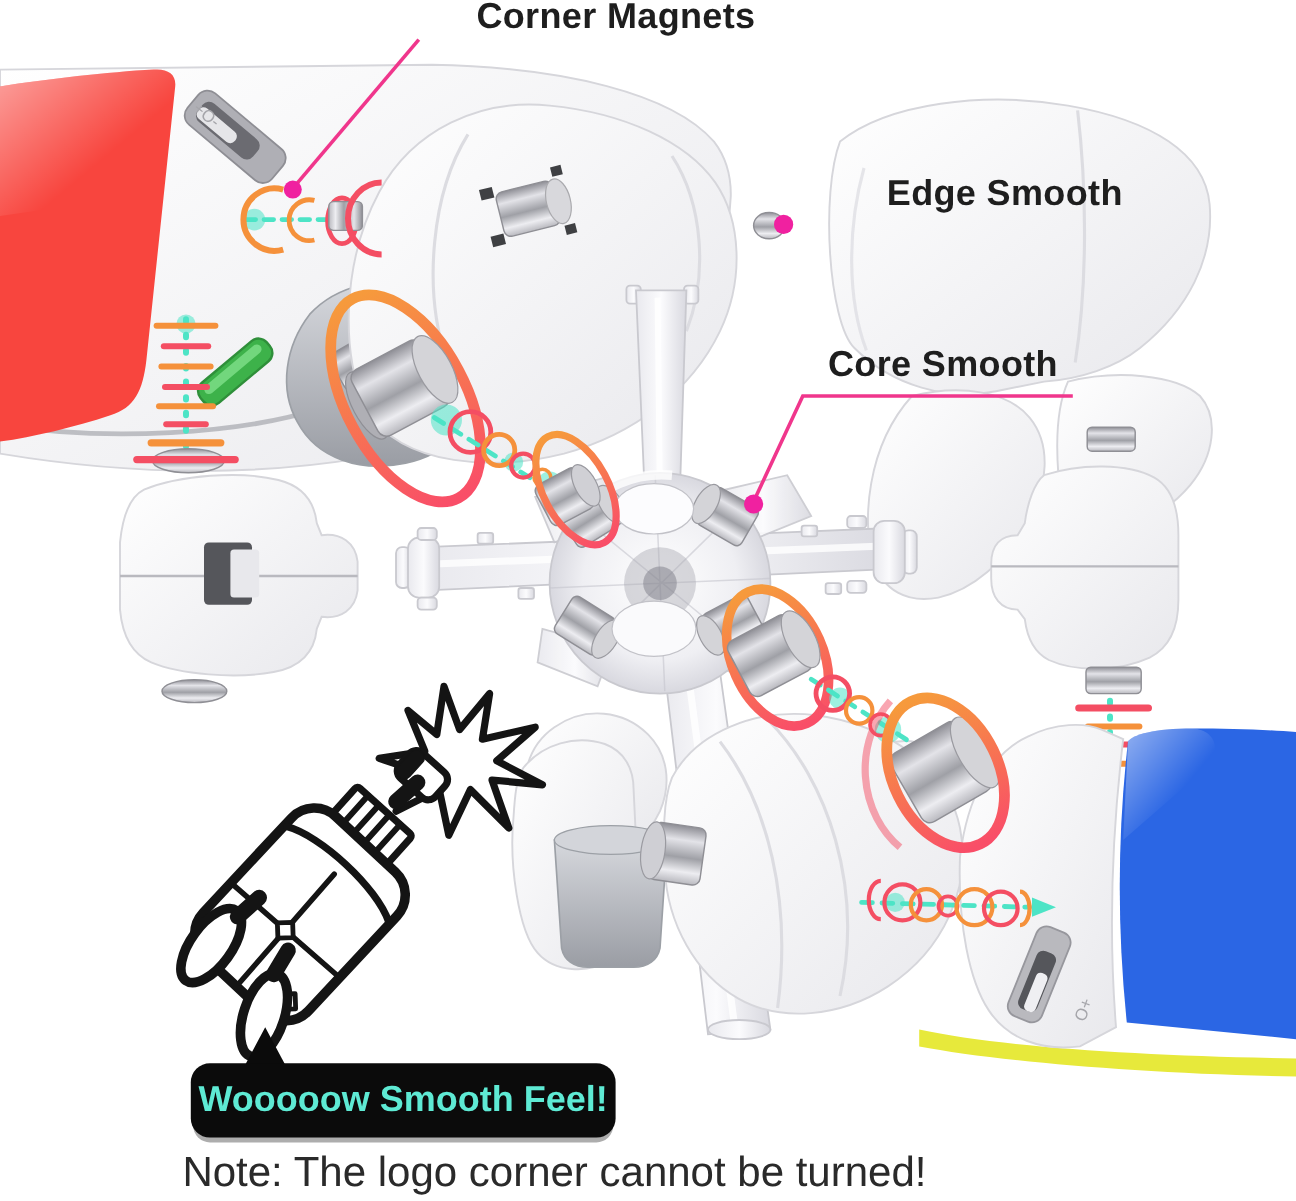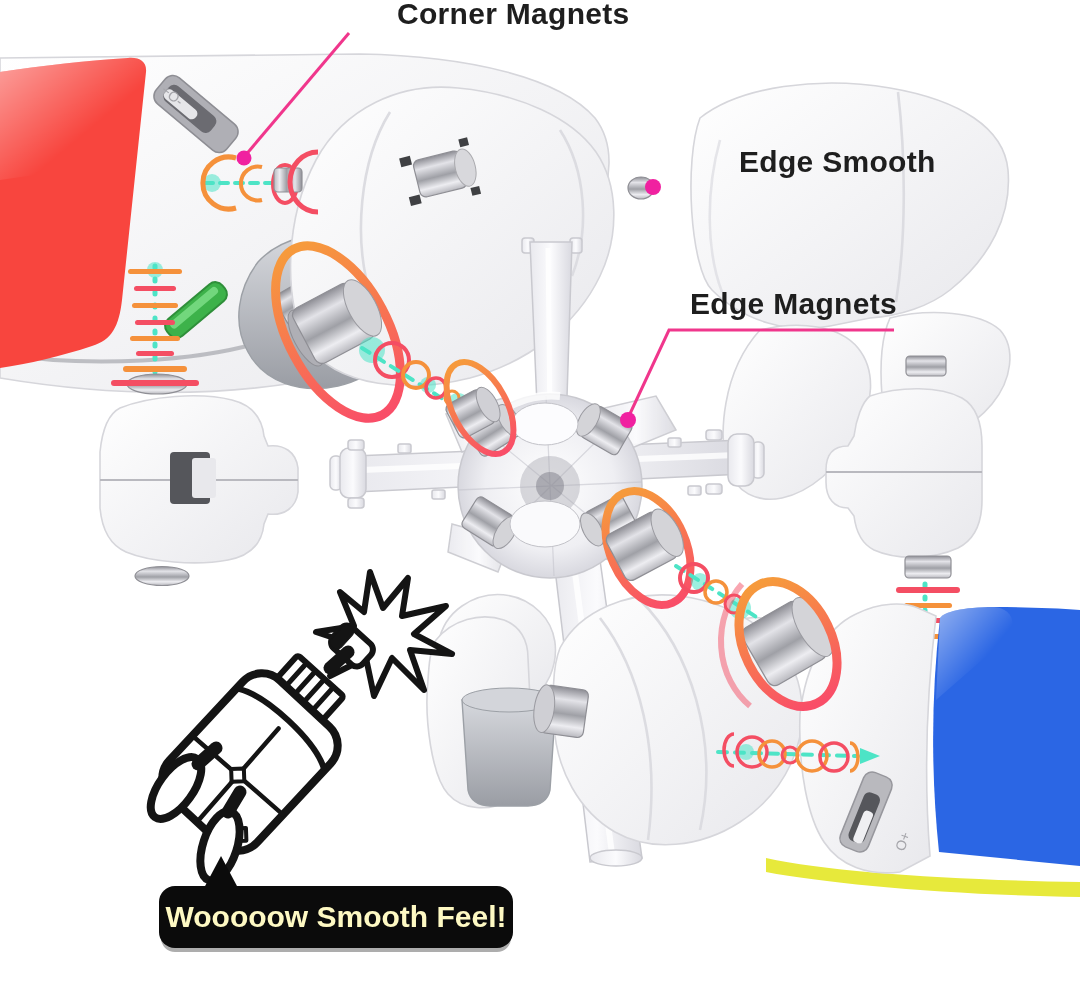--- a/index.html
+++ b/index.html
@@ -4,21 +4,21 @@
 <style>
   html,body{margin:0;padding:0;background:#ffffff;}
   .canvas{position:relative;width:1080px;height:1001px;background:#fff;overflow:hidden;
           font-family:"Liberation Sans",sans-serif;}
   .scene{position:absolute;left:0;top:0;width:1080px;height:1001px;}
   .callout-label{position:absolute;font-weight:bold;font-size:30px;color:var(--text-black);
           letter-spacing:.3px;white-space:nowrap;line-height:1.05;}
   .speech-bubble{position:absolute;left:159px;top:886px;width:354px;height:62px;
           background:var(--bubble-black);border-radius:16px;display:flex;align-items:center;
           justify-content:center;box-shadow:0 6px 0 -2px #ADADAD;}
-  .speech-bubble span{color:#fef9c3;font-weight:bold;font-size:30px;white-space:nowrap;}
+  .speech-bubble span{color:#5eead4;font-weight:bold;font-size:30px;white-space:nowrap;}
   .bubble-tail{position:absolute;left:204px;top:856px;width:0;height:0;
           border-left:17px solid transparent;border-right:17px solid transparent;
           border-bottom:32px solid var(--bubble-black);}
   .note-text{position:absolute;left:152px;top:957px;font-size:35px;font-weight:400;
           color:var(--note-gray);white-space:nowrap;}
   
   .white-piece{fill:url(#gPiece);stroke:#D6D6DB;stroke-width:1.6;}
   .gray-part{fill:url(#gGray);stroke:#9CA0A6;stroke-width:1.4;}
   .glass{fill:url(#gGlassV);stroke:#C9C9CF;stroke-width:1.5;}
   .silver{fill:url(#gSil);stroke:#8F8F95;stroke-width:1.2;}
@@ -363,21 +363,22 @@
     <line class="doodle" x1="198" y1="764" x2="216" y2="748" stroke-width="13"></line>
     <g class="doodle" transform="translate(220,846) rotate(18)">
       <ellipse rx="17" ry="36" fill="#FFFFFF" stroke-width="8"></ellipse>
     </g>
     <line class="doodle" x1="228" y1="812" x2="240" y2="792" stroke-width="13"></line>
   </g>
 </svg>
 
 <div class="callout-label" style="left:397px;top:-2px;">Corner Magnets</div>
 <div class="callout-label" style="left:739px;top:146px;">Edge Smooth</div>
-<div class="callout-label" style="left:690px;top:288px;">Edge Magnets</div>
+<div class="callout-label" style="left:690px;top:288px;">Core Smooth</div>
 
 <div class="bubble-tail"></div>
 <div class="speech-bubble">
   <span>Wooooow Smooth Feel!</span>
 </div>
 
+<div class="note-text">Note: The logo corner cannot be turned!</div>
 
 </div>
 
 </body></html>

